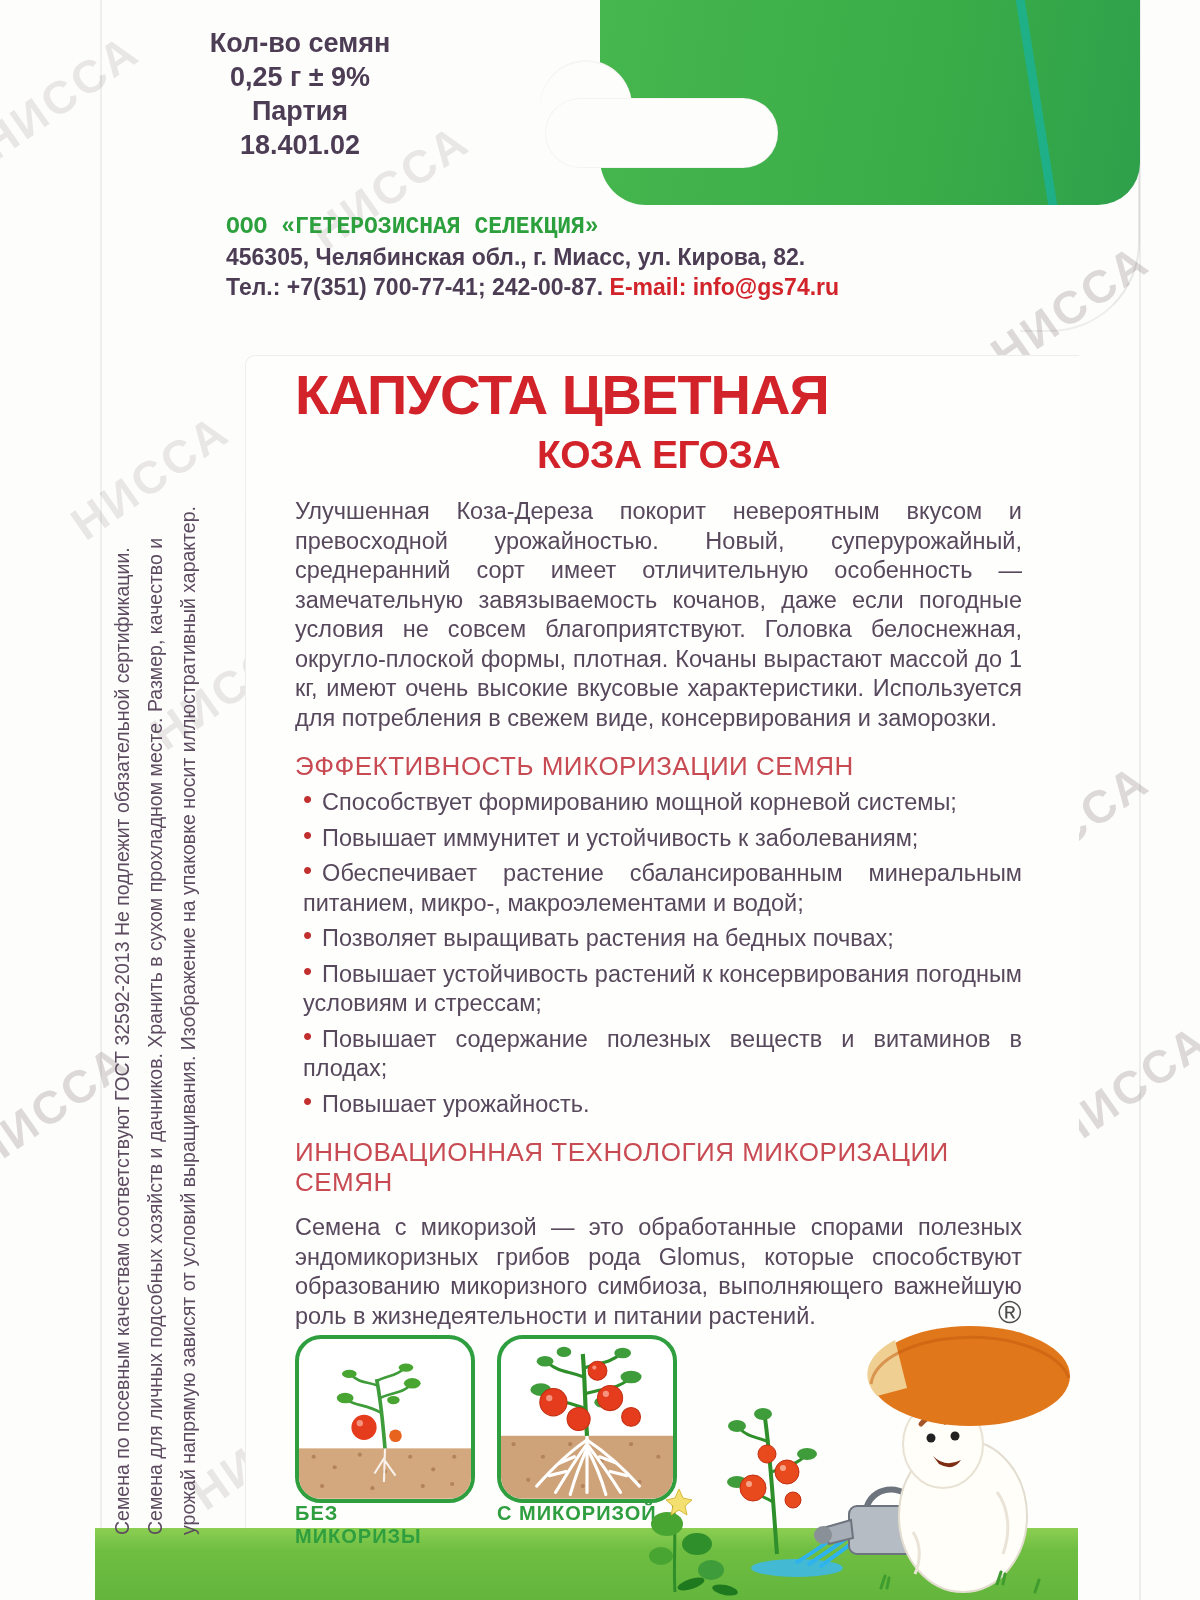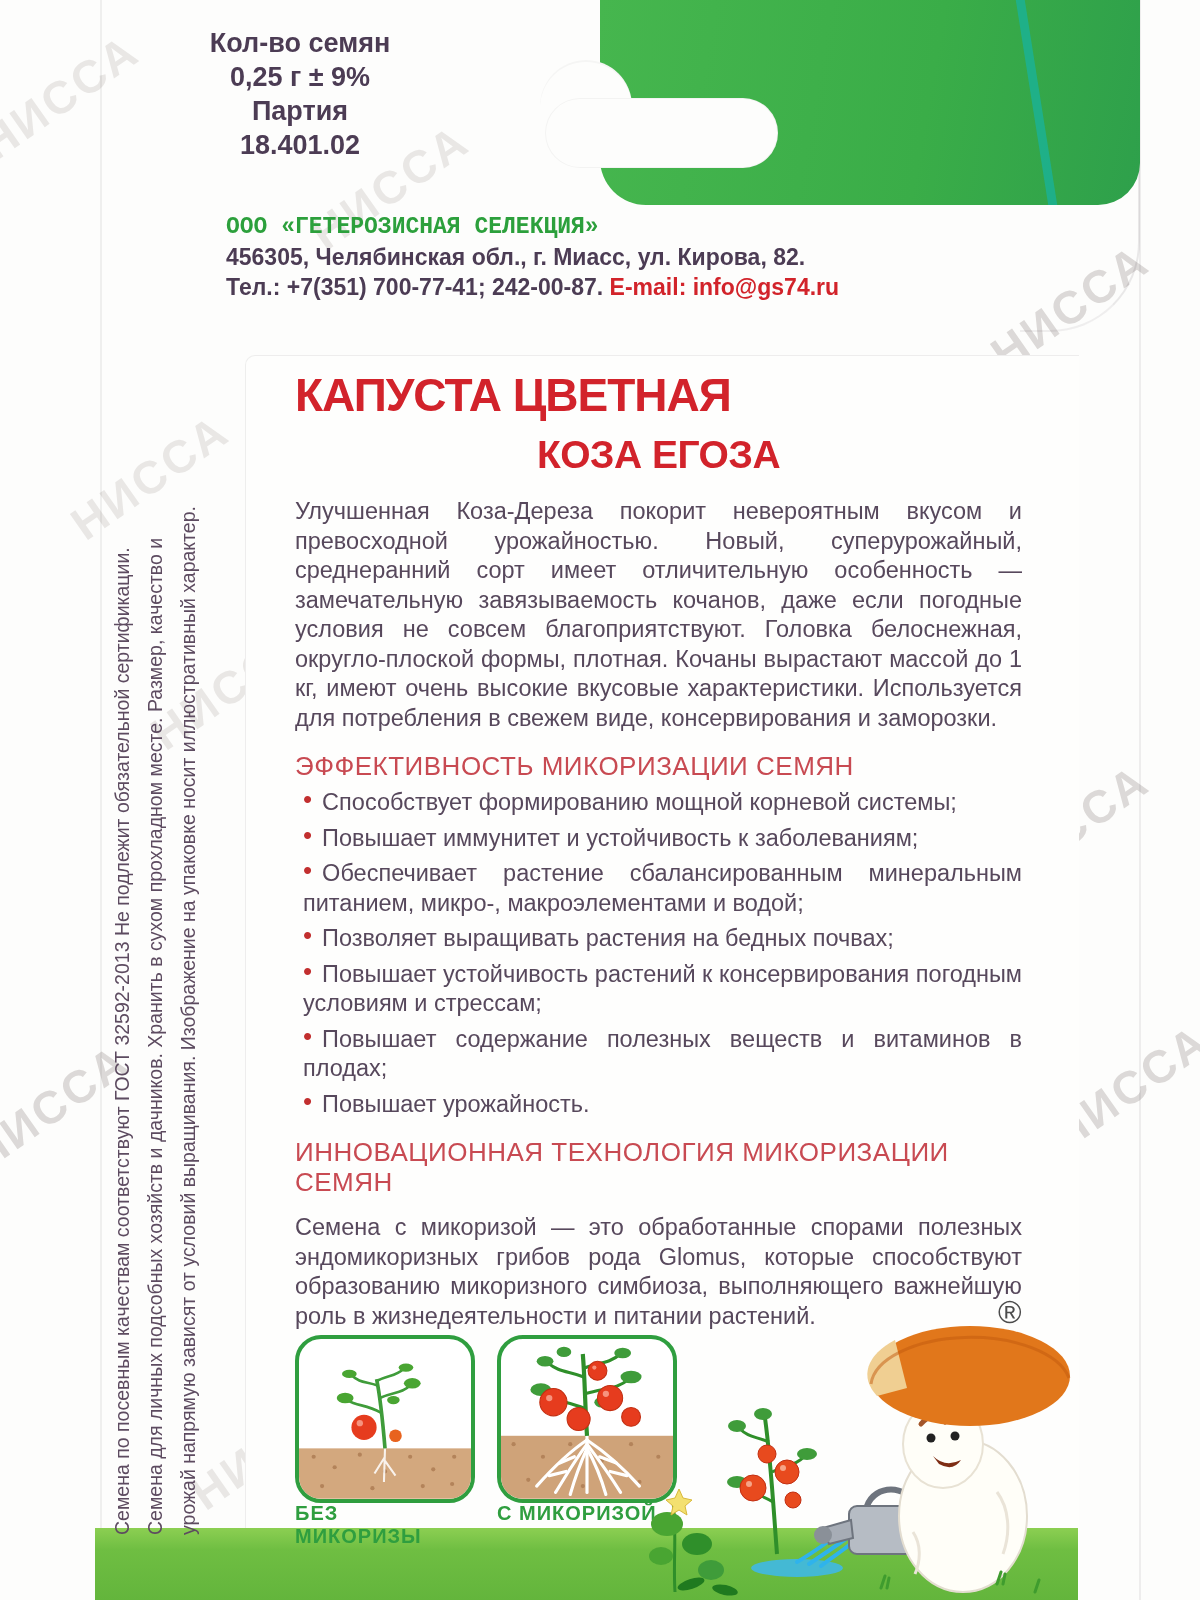--- a/index.html
+++ b/index.html
@@ -31,21 +31,21 @@
   
   .company{position:absolute;left:226px;top:212px;width:780px;font-weight:bold;
            font-size:23px;line-height:30px;color:#4c3c54;}
   .company .name{color:#2ca03c;font-family:Liberation Mono, monospace;}
   .company .email{color:#d2232a;}
   
   .panel{position:absolute;left:245px;top:355px;width:833px;height:1245px;background:#fefefd;
          border:1px solid rgba(60,50,60,0.08);border-right:none;border-bottom:none;
          border-top-left-radius:10px;}
   .panel-content{position:absolute;left:295px;top:366px;width:727px;color:#57485c;}
-  .title{color:#d2232b;font-weight:bold;font-size:46px;line-height:58px;letter-spacing:-1px;}
+  .title{color:#d2232b;font-weight:bold;font-size:56px;line-height:58px;letter-spacing:-1px;}
   .subtitle{color:#d2232b;font-weight:bold;font-size:39px;line-height:44px;margin-top:9px;letter-spacing:-0.5px;text-align:center;}
   .desc{margin-top:20px;font-size:23.5px;line-height:29.5px;text-align:justify;}
   .sec-heading{margin-top:18px;color:#c84a52;font-size:26px;line-height:30px;letter-spacing:0.5px;font-weight:normal;}
   ul.bullets{list-style:none;margin:6px 0 0 8px;padding:0;}
   ul.bullets li{font-size:23.5px;line-height:29.5px;text-align:justify;margin:5px 0;}
   ul.bullets li::before{content:"•";color:#c22f2f;font-size:26px;margin-right:10px;position:relative;top:-2px;}
   .tech-text{margin-top:16px;font-size:23.5px;line-height:29.5px;text-align:justify;}
   
   .fig-box{position:absolute;top:1335px;width:172px;height:160px;background:#fff;
            border:4px solid #2f9e3f;border-radius:26px;overflow:hidden;}

